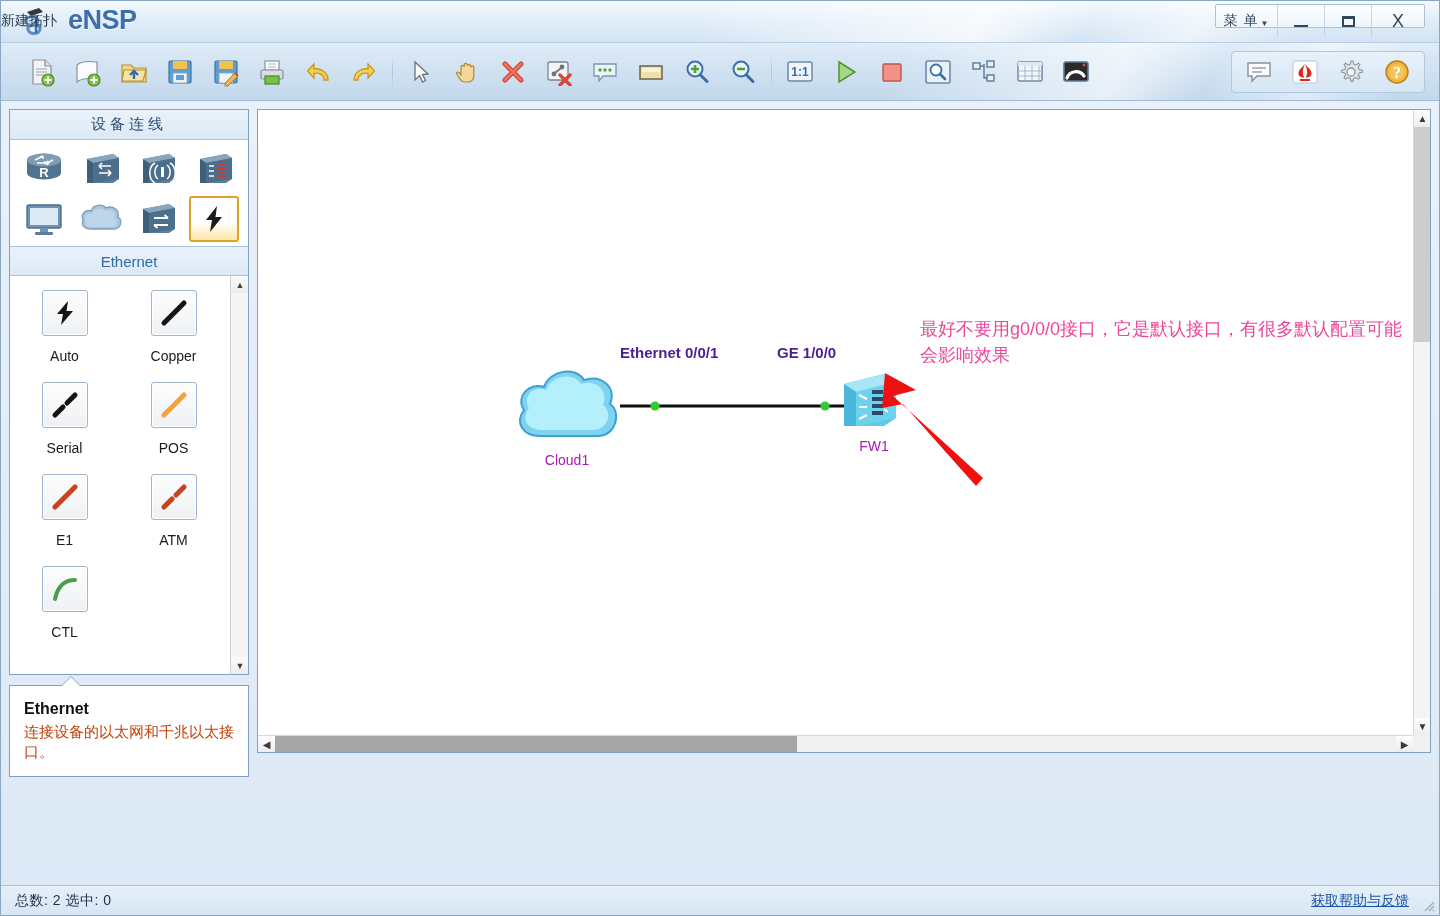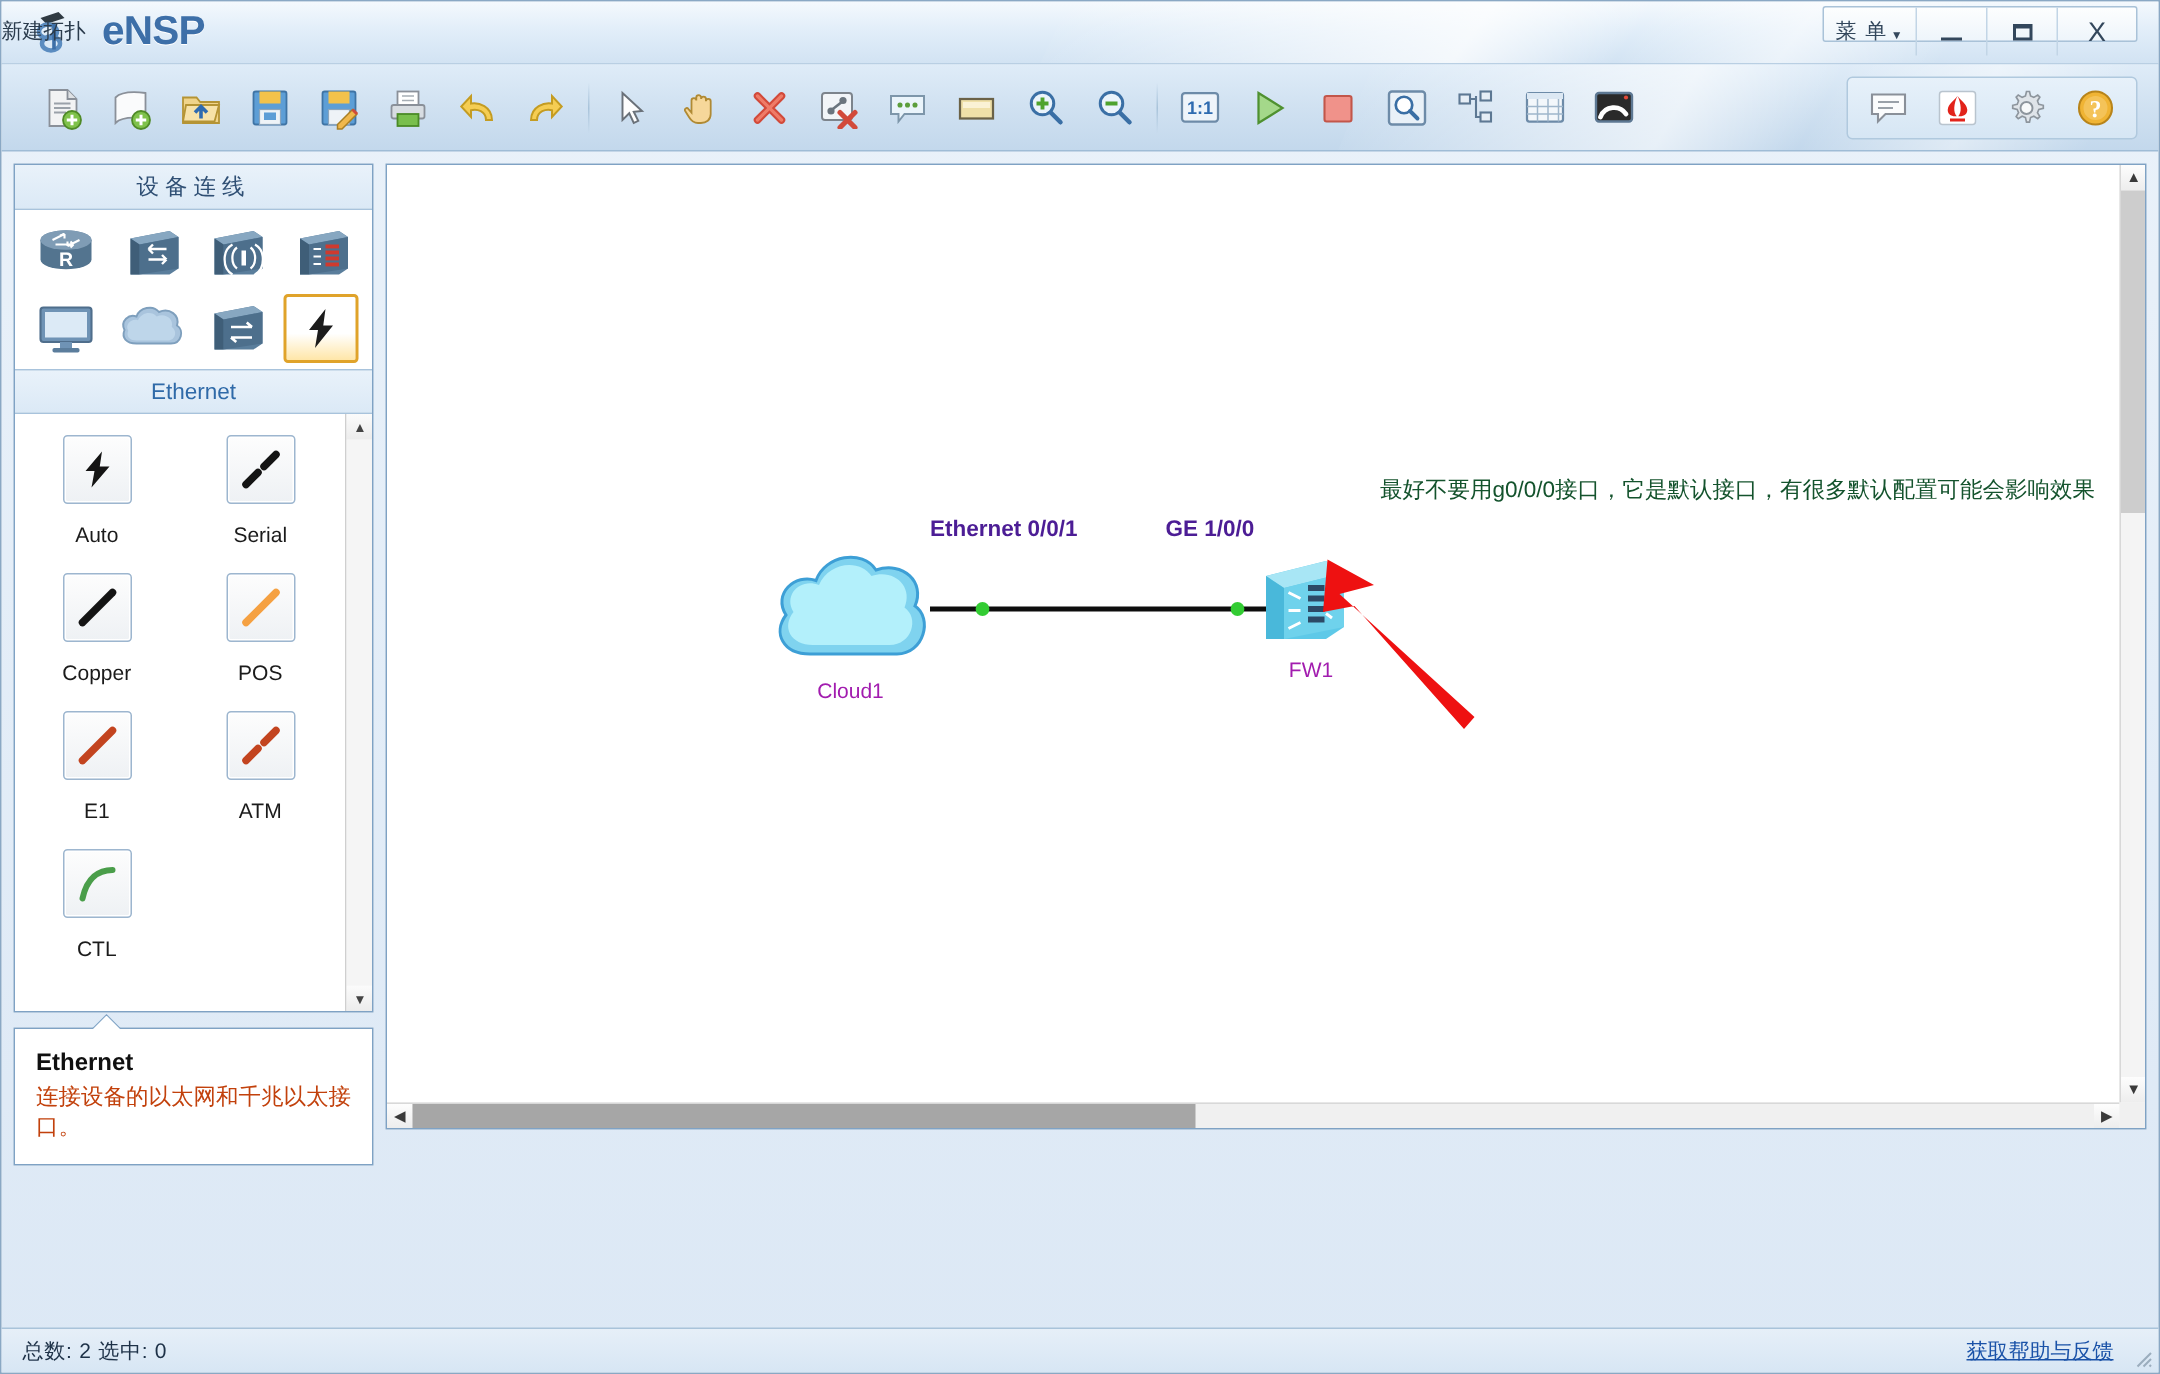--- a/index.html
+++ b/index.html
@@ -273,21 +273,21 @@
   .node-label {
     position: absolute; left: 50%; transform: translateX(-50%);
     font-size: 14px; color: #a21caf; white-space: nowrap;
   }
   .iflabel {
     position: absolute; font-size: 15px; font-weight: bold; color: #4c1d95;
     white-space: nowrap;
   }
   .annot {
     position: absolute;
-    font-size: 15px; color: #14532d; line-height: 1.45;
+    font-size: 18px; color: #ec4899; line-height: 1.45;
     width: 500px;
   }
 
   
   .statusbar {
     position: absolute; left: 0; right: 0; bottom: 0;
     height: 30px;
     background: linear-gradient(180deg,#e6eff8 0%,#d7e6f4 100%);
     border-top: 1px solid #a9c3da;
     display: flex; align-items: center;
@@ -638,34 +638,34 @@
                 <svg width="30" height="30" viewBox="0 0 30 30">
                   <path d="M18 3 L7 16 h6 l-2 11 L23 13 h-6.5 z" fill="#141414"></path>
                 </svg>
               </div>
               <div class="conn-label">Auto</div>
             </div>
 
             <div class="conn-item">
               <div class="conn-ico">
                 <svg width="34" height="34" viewBox="0 0 34 34">
+                  <path d="M7 27 L27 7" stroke="#141414" stroke-width="5" stroke-linecap="round"></path>
+                </svg>
+              </div>
+              <div class="conn-label">Copper</div>
+            </div>
+
+            <div class="conn-item">
+              <div class="conn-ico">
+                <svg width="34" height="34" viewBox="0 0 34 34">
                   <path d="M7 27 L15 19" stroke="#141414" stroke-width="5" stroke-linecap="round"></path>
                   <path d="M19 15 L27 7" stroke="#141414" stroke-width="5" stroke-linecap="round"></path>
                 </svg>
               </div>
               <div class="conn-label">Serial</div>
-            </div>
-
-            <div class="conn-item">
-              <div class="conn-ico">
-                <svg width="34" height="34" viewBox="0 0 34 34">
-                  <path d="M7 27 L27 7" stroke="#141414" stroke-width="5" stroke-linecap="round"></path>
-                </svg>
-              </div>
-              <div class="conn-label">Copper</div>
             </div>
 
             <div class="conn-item">
               <div class="conn-ico">
                 <svg width="34" height="34" viewBox="0 0 34 34">
                   <path d="M7 27 L27 7" stroke="#f5a142" stroke-width="5" stroke-linecap="round"></path>
                 </svg>
               </div>
               <div class="conn-label">POS</div>
             </div>

